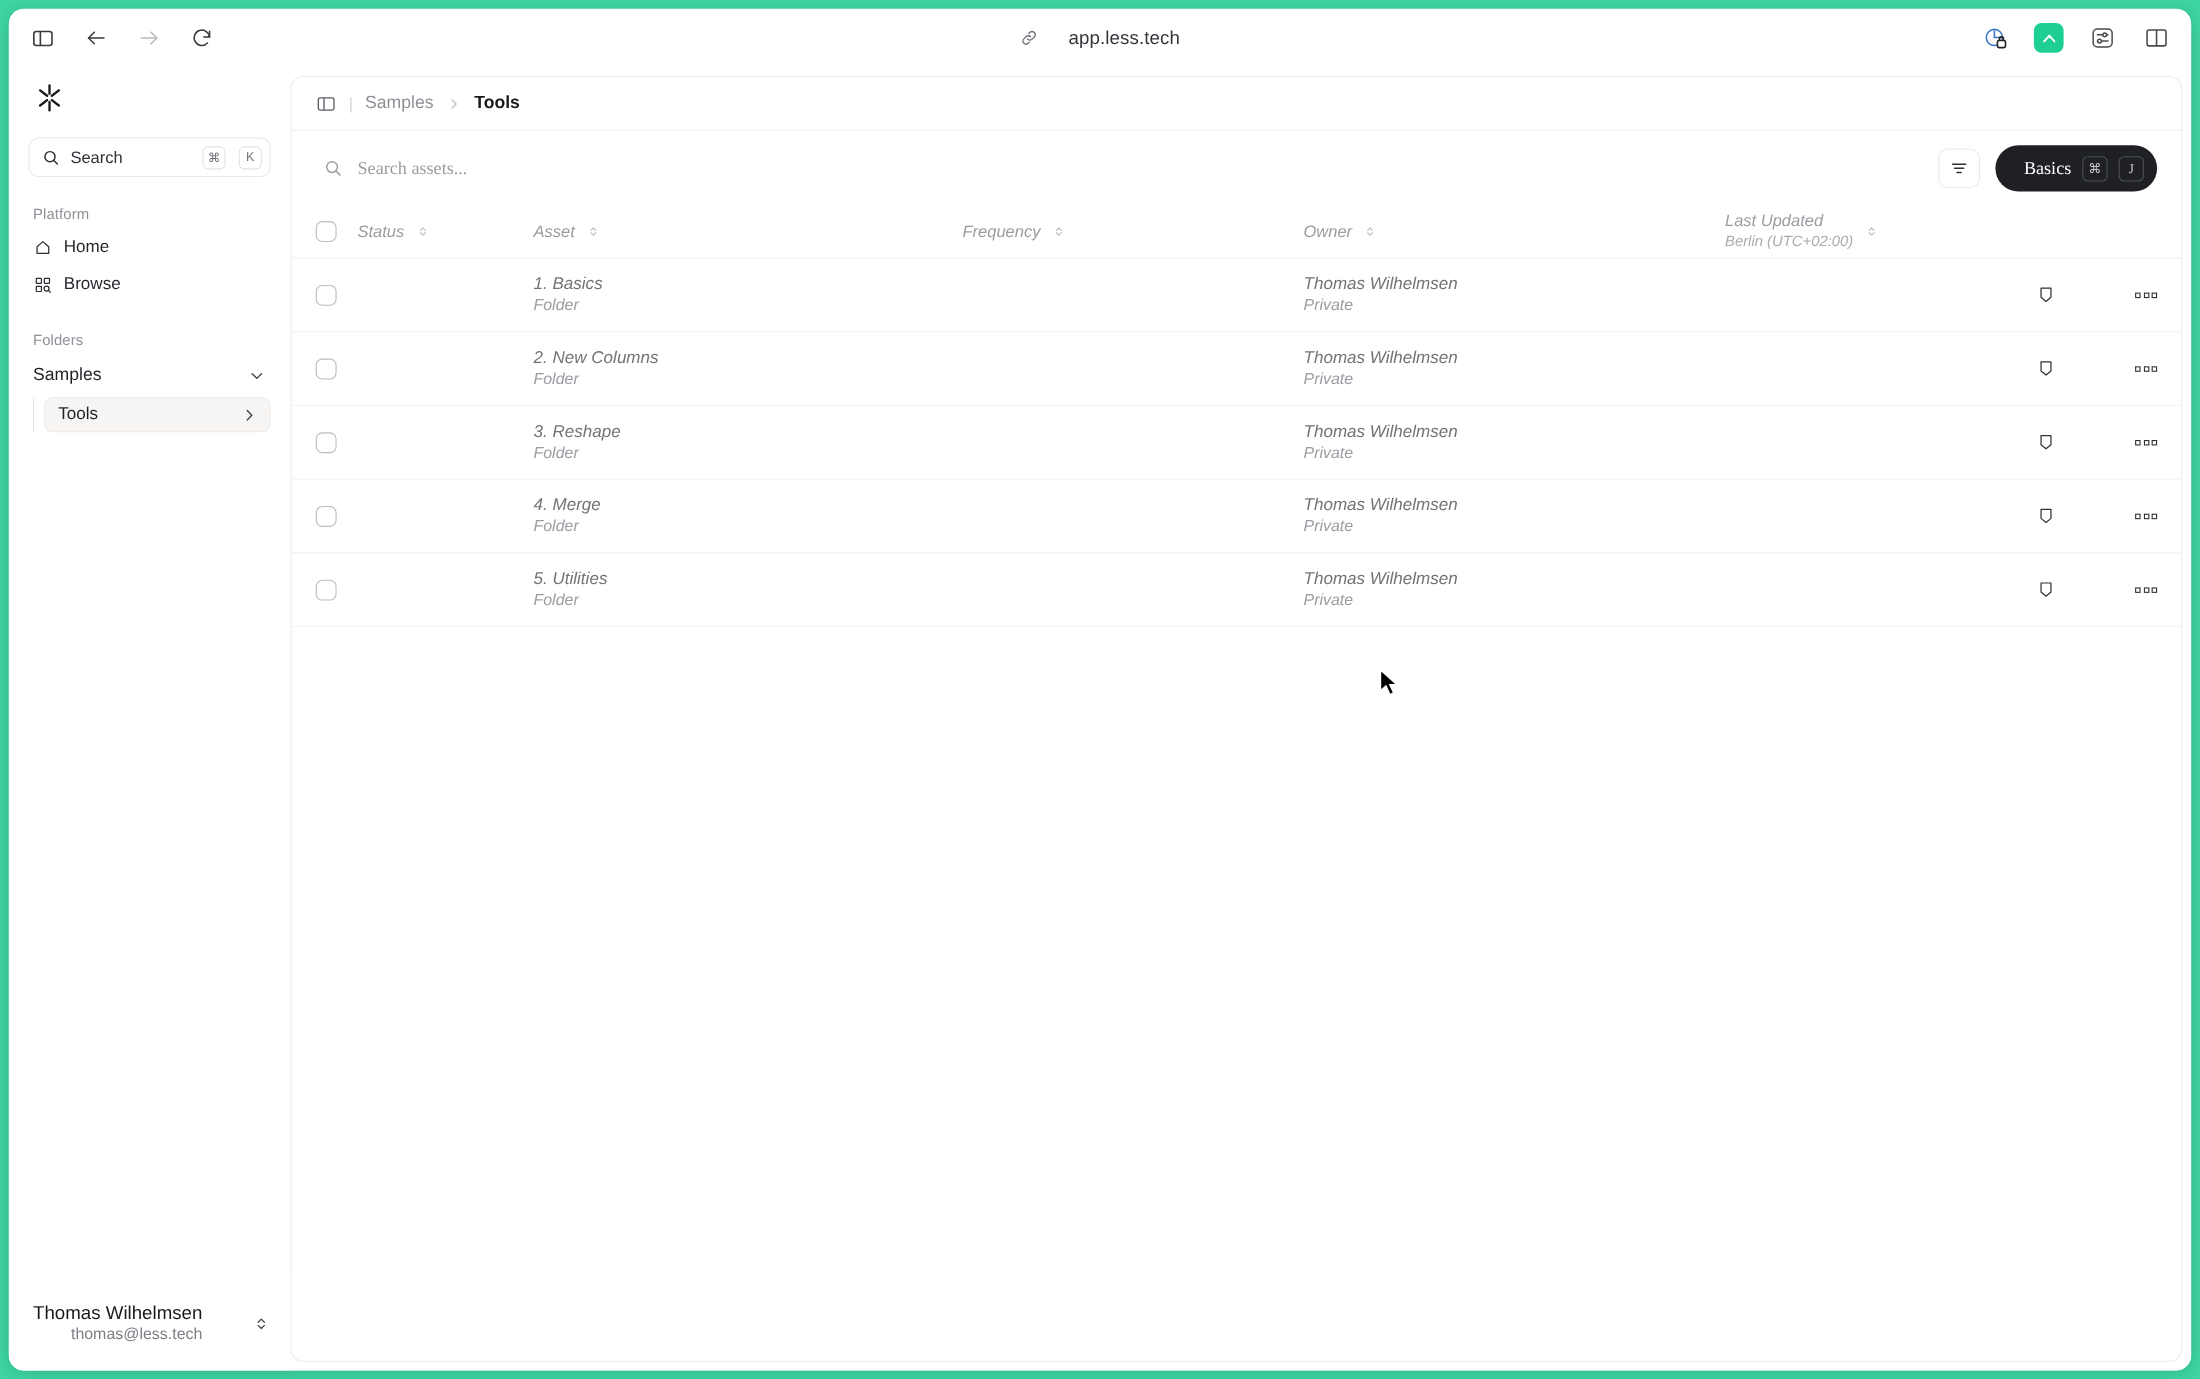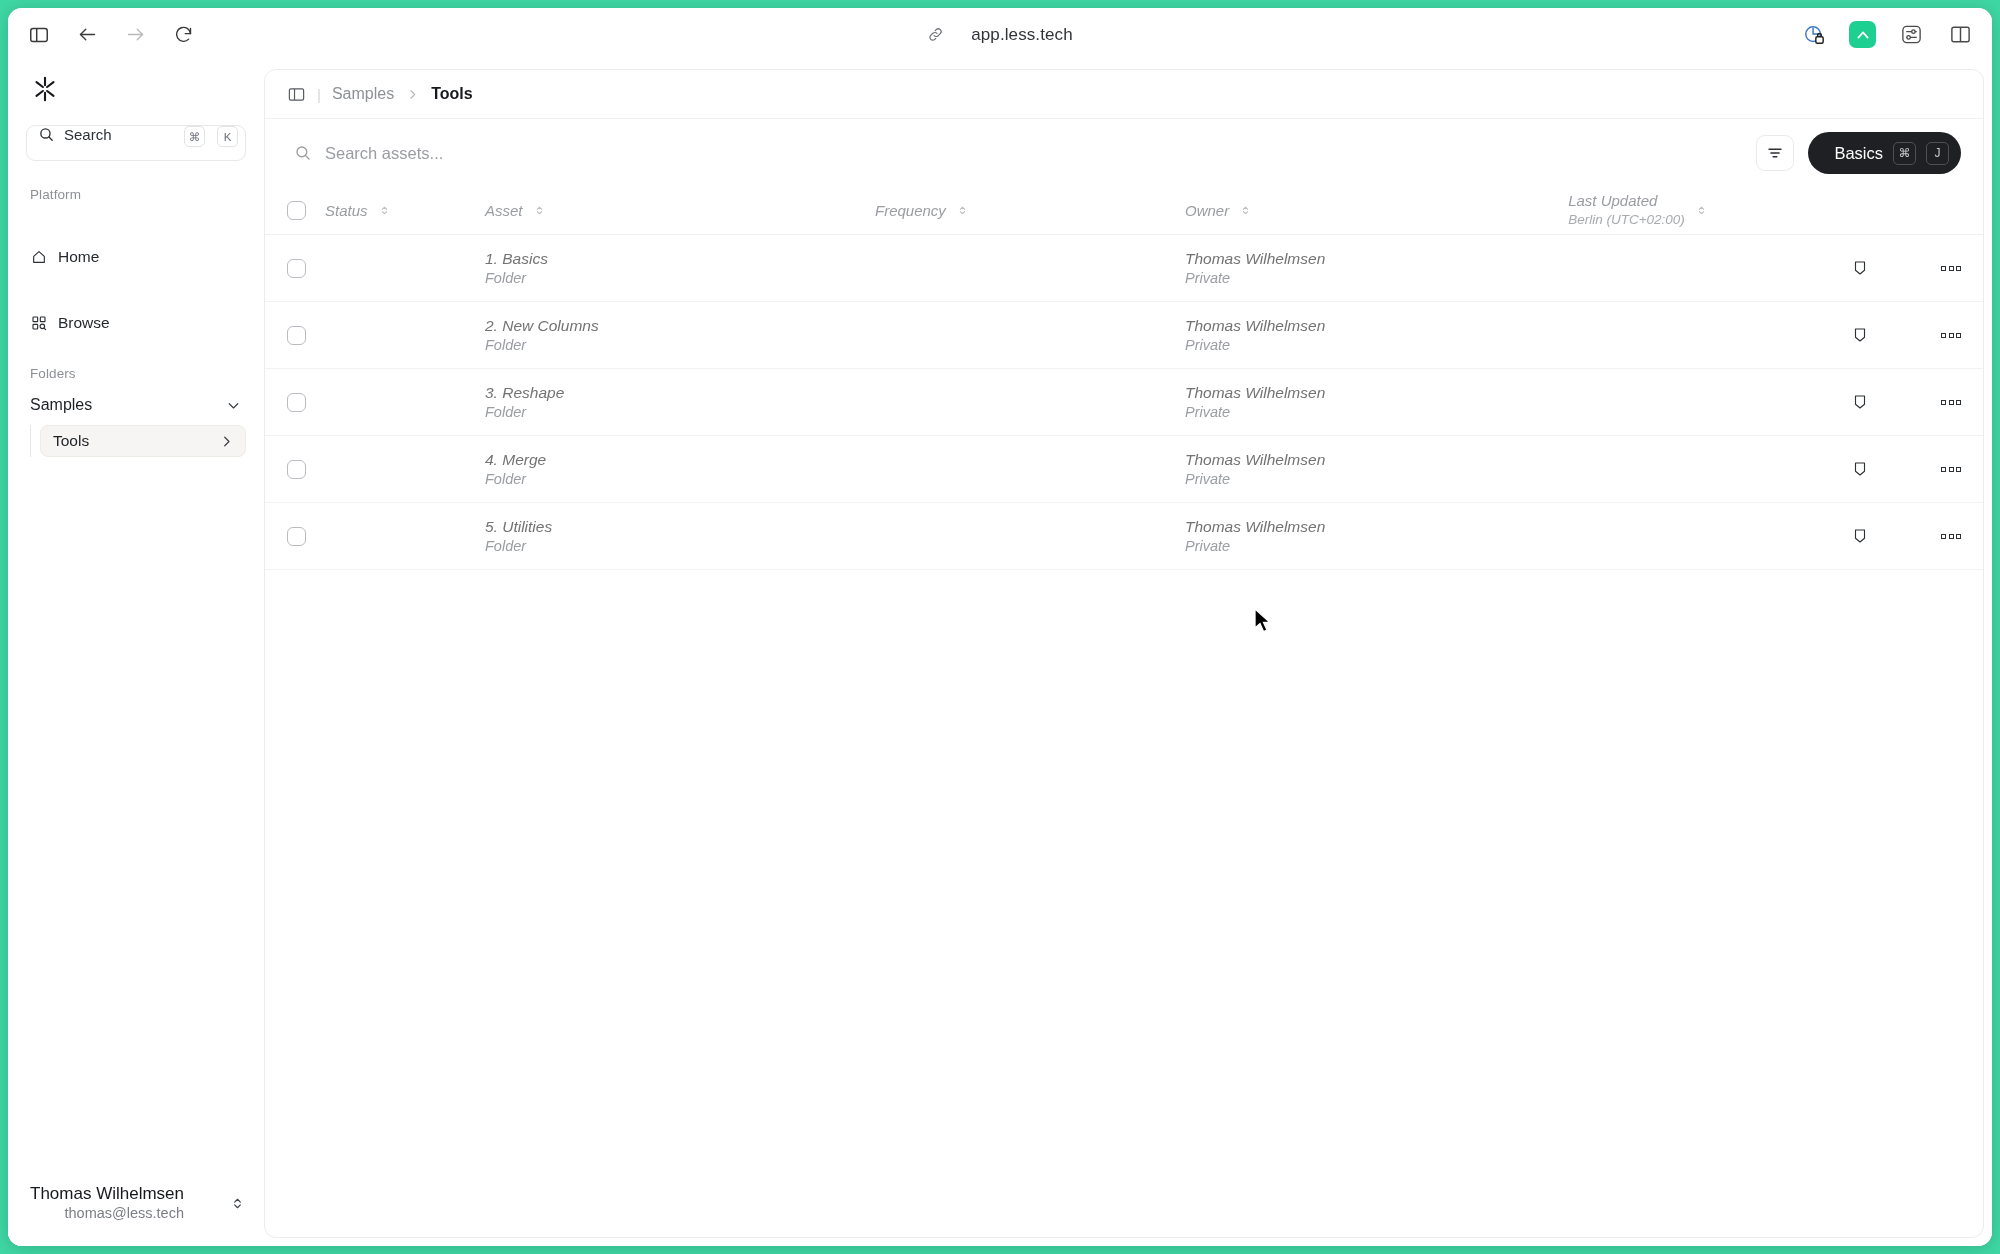--- a/index.html
+++ b/index.html
@@ -94,21 +94,21 @@
   .logo-wrap {
     height: 56px;
     display: flex; align-items: center;
     padding-left: 22px;
   }
   .search-box {
     margin: 8px 18px 0 18px;
     height: 36px;
     border: 1px solid #e8e8e8;
     border-radius: 9px;
-    display: flex; align-items: flex-start;
+    display: flex; align-items: center;
     padding: 0 7px 0 11px;
     gap: 9px;
     background: #fff;
   }
   .search-box .sb-label {
     font-size: 15px; color: #2d3136;
     flex: 1 1 auto;
   }
   .kbd {
     min-width: 21px; height: 21px;
@@ -126,21 +126,20 @@
     letter-spacing: .1px;
   }
   .nav-item {
     height: 34px;
     display: flex; align-items: center;
     gap: 11px;
     padding: 0 18px 0 22px;
     font-size: 15.5px;
     color: #262a2f;
     cursor: pointer;
-    margin-top: 32px;
   }
   .nav-item .nv-ic {
     width: 17px; height: 17px;
     display: flex; align-items: center; justify-content: center;
     color: #2b2f34;
     flex: 0 0 17px;
   }
   .folder-row {
     height: 36px;
     display: flex; align-items: center;
@@ -212,20 +211,21 @@
   .crumb { font-size: 16px; color: #8d9096; cursor: pointer; }
   .crumb.active { color: #17191d; font-weight: bold; }
   .crumb-arrow { color: #b5b8bc; display: flex; }
 
   .toolbar {
     height: 68px;
     flex: 0 0 68px;
     display: flex; align-items: center;
     padding: 0 22px 0 22px;
     gap: 14px;
+    font-family: Liberation Serif, serif;
   }
   .asset-search {
     display: flex; align-items: center; gap: 13px;
     flex: 1 1 auto;
     padding-left: 7px;
   }
   .asset-search .as-ph {
     font-size: 16.5px; color: #9a9da2;
   }
   .filter-btn {

